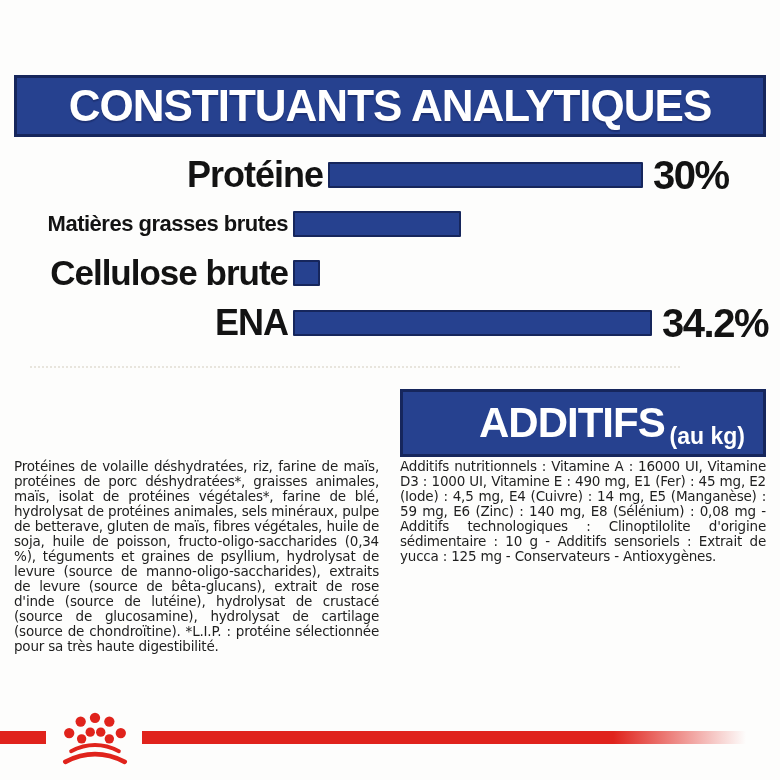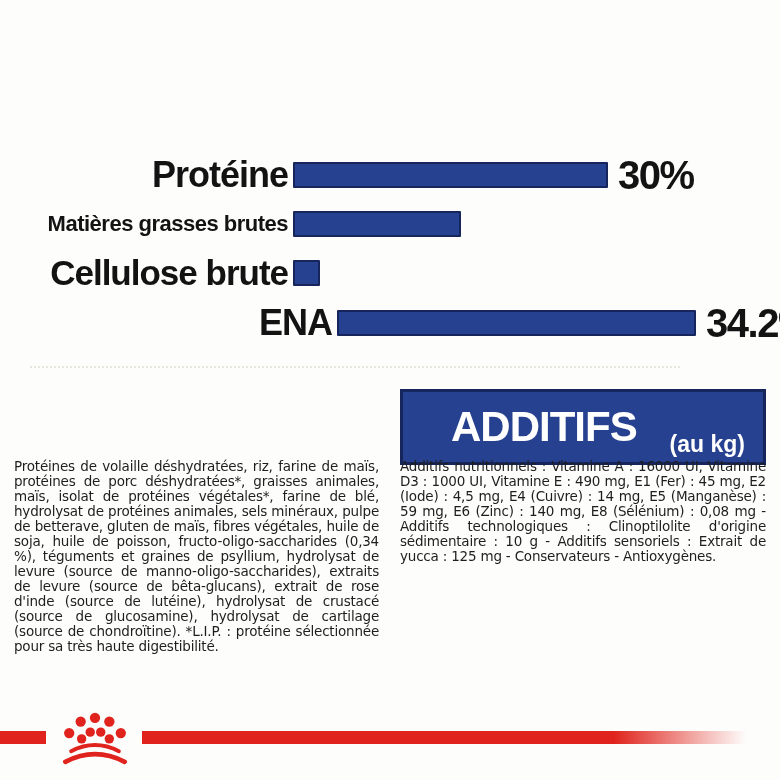--- a/index.html
+++ b/index.html
@@ -21,24 +21,24 @@
   .main-banner{
     left:14px;top:75px;width:752px;height:62px;
     font-size:44px;letter-spacing:-1px;
     text-shadow:0 2px 1px rgba(14,24,70,.35);
   }
   
   .chart-row{
     position:absolute;left:0;right:0;
     display:flex;align-items:center;
   }
-  .row-0{top:150px;height:50px;}
+  .row-0{top:150px;height:50px;margin-left:35px;}
   .row-1{top:200px;height:48px;}
   .row-2{top:248px;height:50px;}
-  .row-3{top:298px;height:50px;padding-left:44px;}
+  .row-3{top:298px;height:50px;}
   .chart-label{
     flex:0 0 288px;text-align:right;
     font-weight:bold;color:#131313;letter-spacing:-1px;
   }
   .row-0 .chart-label{font-size:36px;}
   .row-1 .chart-label{font-size:22px;letter-spacing:-0.5px;}
   .row-2 .chart-label{font-size:35px;}
   .row-3 .chart-label{font-size:36px;}
   .bar{
     height:26px;margin-left:5px;
@@ -51,23 +51,23 @@
     font-size:40px;font-weight:bold;color:#131313;
     letter-spacing:-1.5px;margin-left:10px;white-space:nowrap;
   }
   .fold-line{
     position:absolute;left:30px;top:366px;width:650px;height:0;
     border-top:2px dotted #e6e3da;opacity:.9;
   }
   
   .comp-banner{left:14px;top:389px;width:364px;height:62px;font-size:42px;letter-spacing:-1px;}
   .addi-banner{
-    left:400px;top:389px;width:366px;height:76px;
+    left:400px;top:389px;width:366px;height:68px;
     font-size:42px;letter-spacing:-1px;
-    justify-content:flex-start;padding-left:48px;
+    justify-content:flex-start;padding-left:76px;
   }
   .au-kg{
     position:absolute;right:18px;bottom:4px;
     font-size:23px;font-weight:bold;letter-spacing:0;
   }
   .body-text{
     position:absolute;top:459px;
     font-family:"DejaVu Sans",sans-serif;
     font-size:13.5px;line-height:15px;
     letter-spacing:-0.2px;
@@ -84,20 +84,23 @@
     position:absolute;left:142px;top:731px;width:604px;height:13px;
     background:linear-gradient(to right,var(--red) 0%,var(--red) 78%,rgba(224,35,28,0) 100%);
   }
   .crown{position:absolute;left:52px;top:701px;width:86px;height:68px;}
 </style>
 </head>
 <body>
 
 <div class="page">
 
+  <div class="banner main-banner">
+    <span>CONSTITUANTS ANALYTIQUES</span>
+  </div>
 
   <div>
     <div class="chart-row row-0">
       <div class="chart-label">Protéine</div>
       <div class="bar" style="width: 315px;"></div>
       <span class="bar-value">30%</span>
     </div>
     <div class="chart-row row-1">
       <div class="chart-label">Matières grasses brutes</div>
       <div class="bar" style="width: 168px;"></div>

